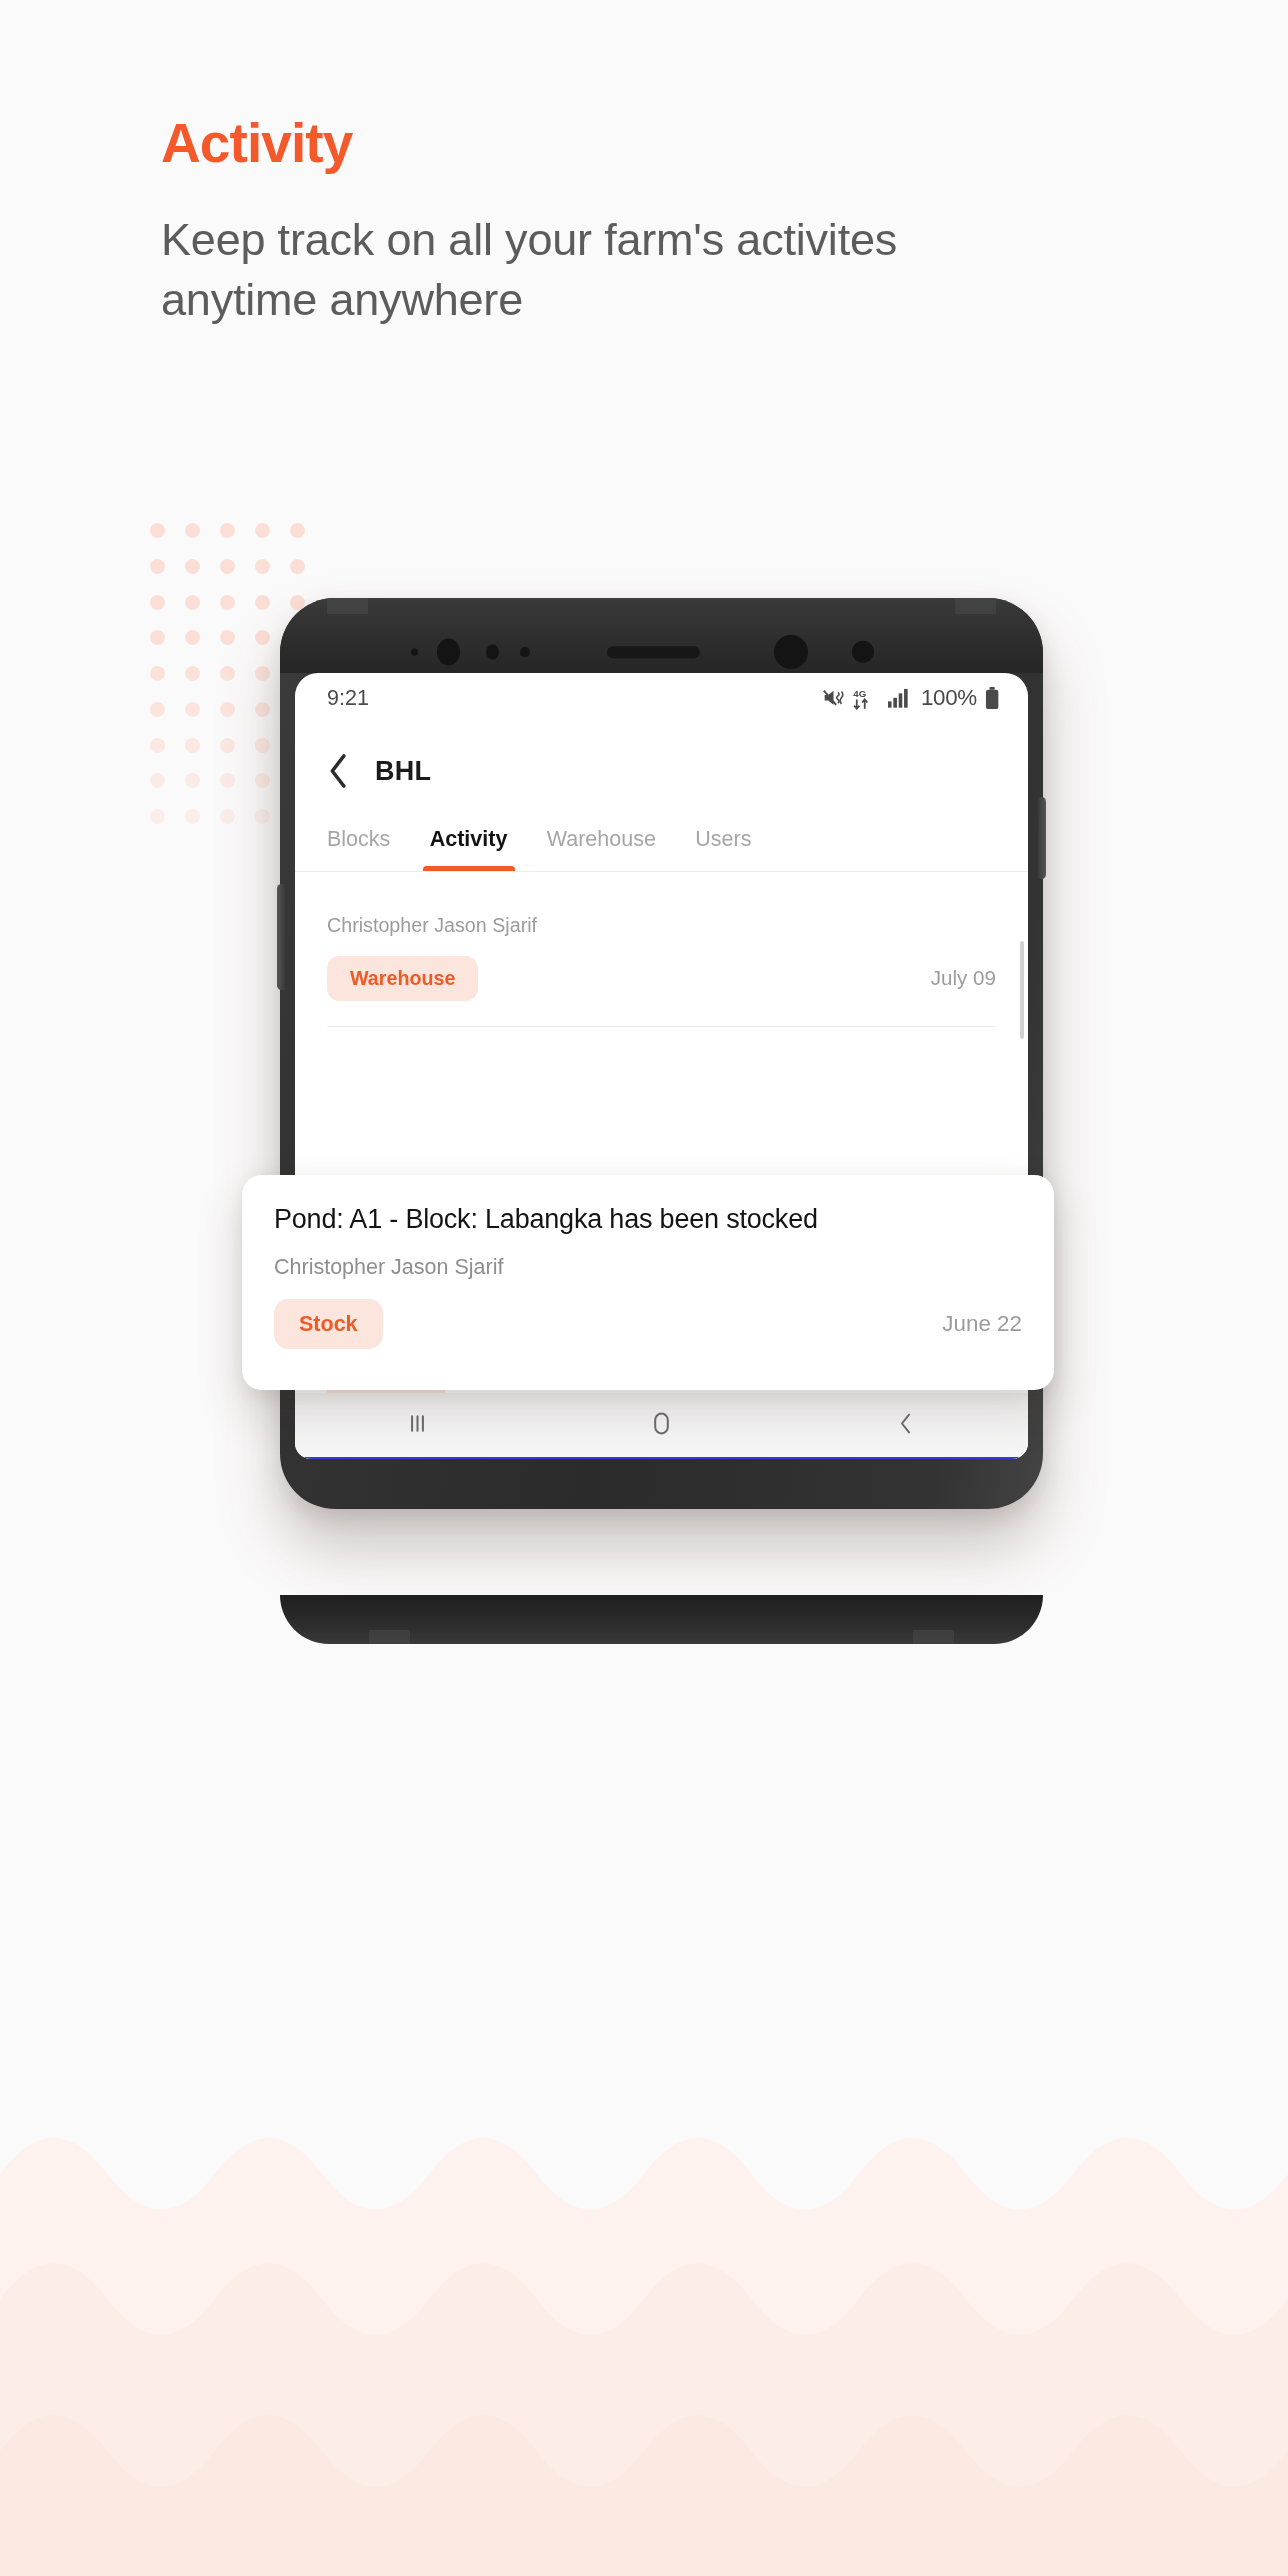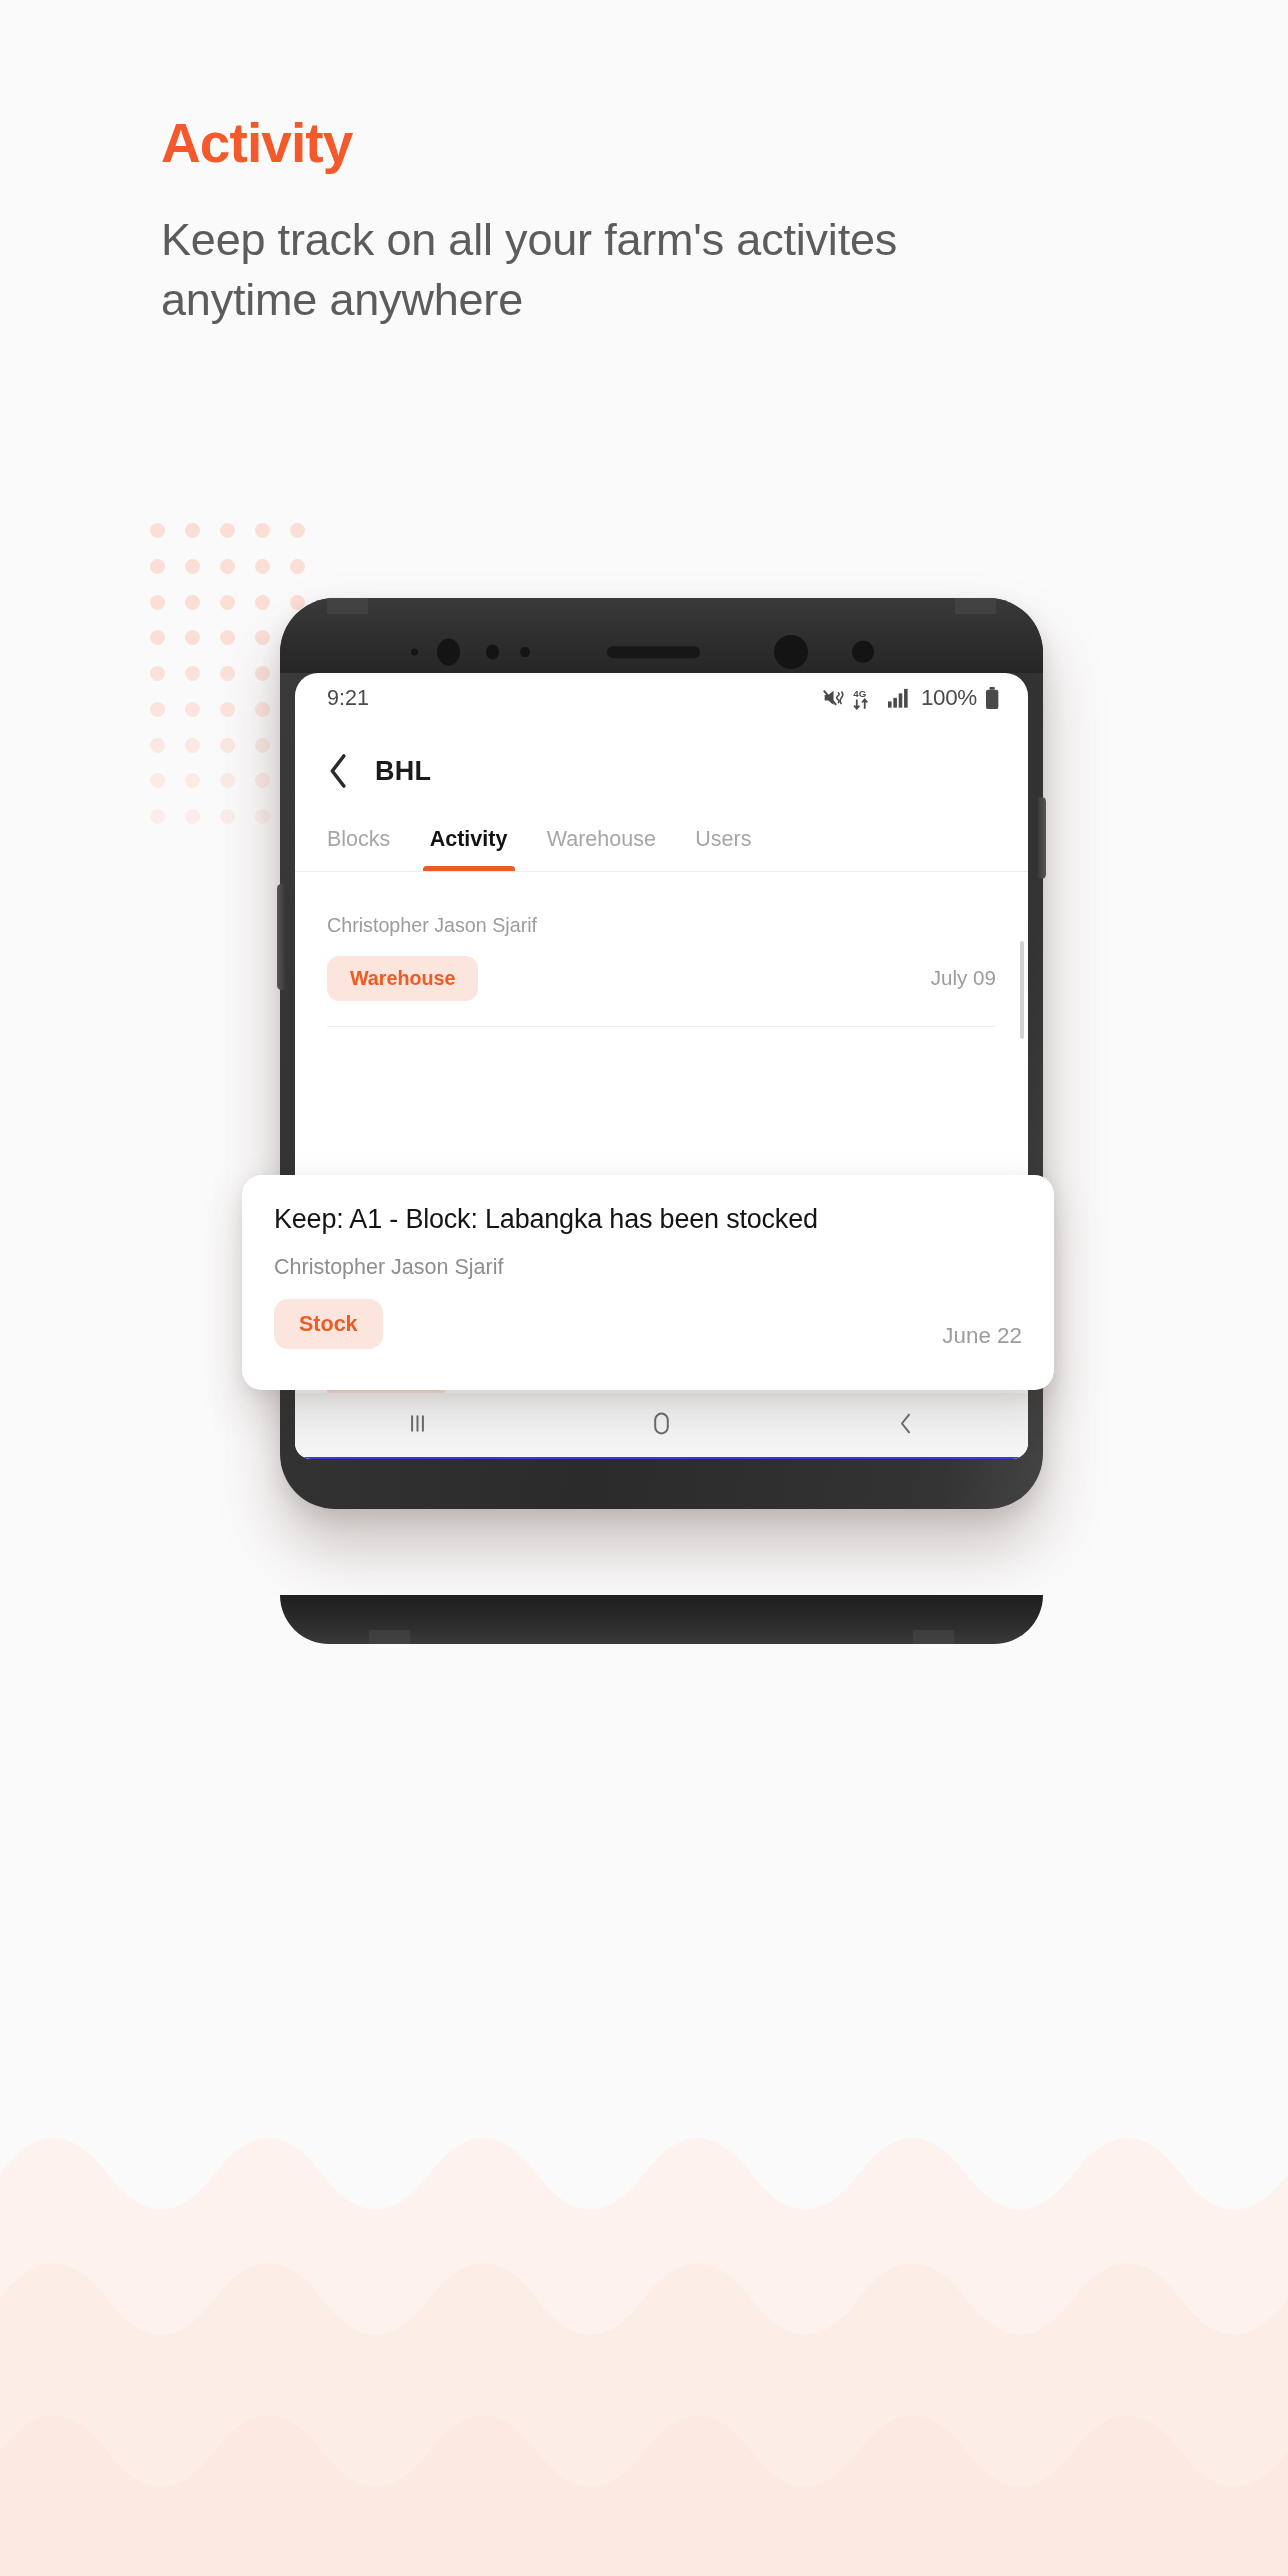--- a/index.html
+++ b/index.html
@@ -148,21 +148,21 @@
   .float-card {
     position:absolute; left:242px; top:1175px;
     width:812px; height:215px;
     background:#FFFFFF; border-radius:19.7px;
     box-shadow:0 21.5px 47px rgba(60,45,40,.16), 0 5.4px 16px rgba(60,45,40,.08);
     z-index:6;
     padding:29px 32px 0 32px;
   }
   .fc-title { font-size:27px; color:#141414; font-weight:400; letter-spacing:-0.2px; }
   .fc-user { font-size:21.5px; color:#8E8E8E; margin-top:19.7px; }
-  .fc-foot { display:flex; align-items:flex-end; justify-content:space-between; margin-top:19.7px;gap:28px; }
+  .fc-foot { display:flex; align-items:center; justify-content:space-between; margin-top:19.7px;gap:28px; }
   .fc-chip {
     background:#FCE5DC; color:#EF5B25; font-size:21.5px; font-weight:700;
     padding:12.5px 25px; border-radius:14.3px;
   }
   .fc-date { font-size:22.4px; color:#9C9C9C; }
 
   
   .filter-fab {
     position:absolute; left:0; right:0; bottom:106px;
     margin:0 auto; width:auto;
@@ -394,20 +394,20 @@
 
   </div>
 
   <div class="bezel-bottom">
     <span class="nub l"></span>
     <span class="nub r"></span>
   </div>
 </div>
 
 <div class="float-card">
-  <div class="fc-title">Keep: A1 - Block: Labangka has been stocked</div>
+  <div class="fc-title">Pond: A1 - Block: Labangka has been stocked</div>
   <div class="fc-user">Christopher Jason Sjarif</div>
   <div class="fc-foot">
     <span class="fc-chip">Stock</span>
     <span class="fc-date">June 22</span>
   </div>
 </div>
 
 
 </body></html>

